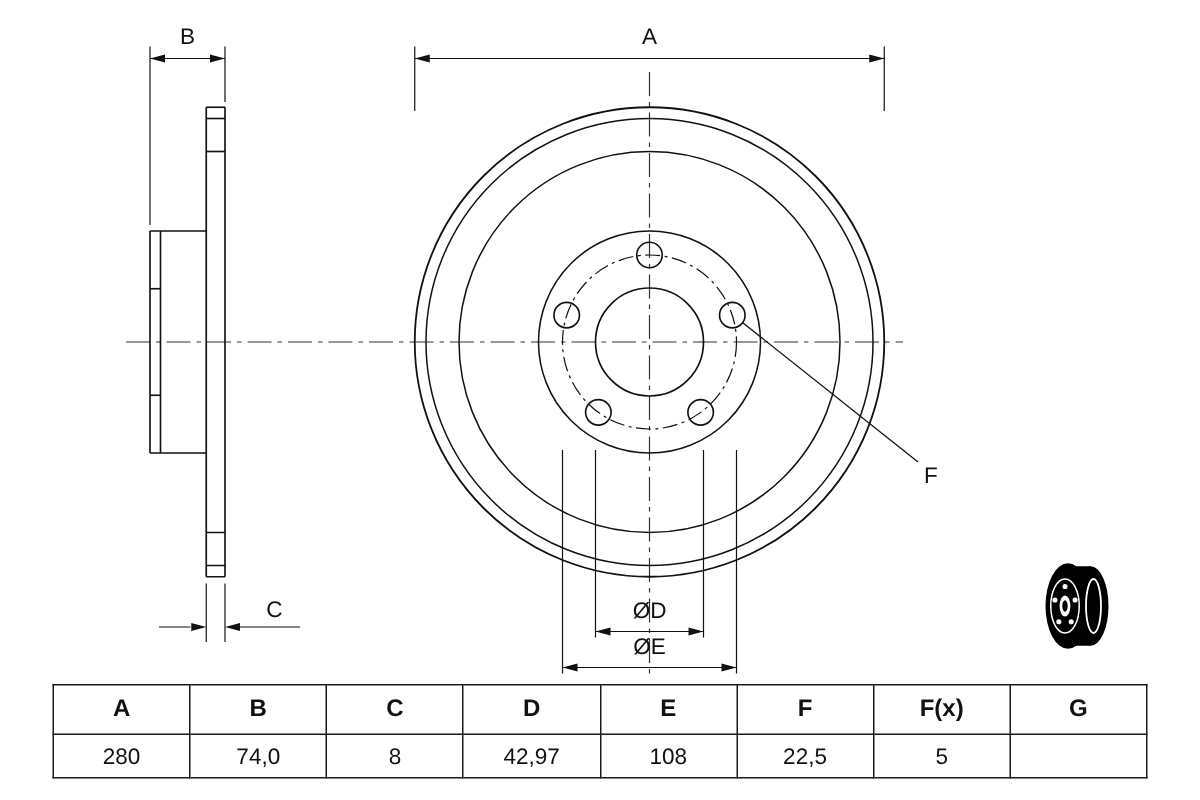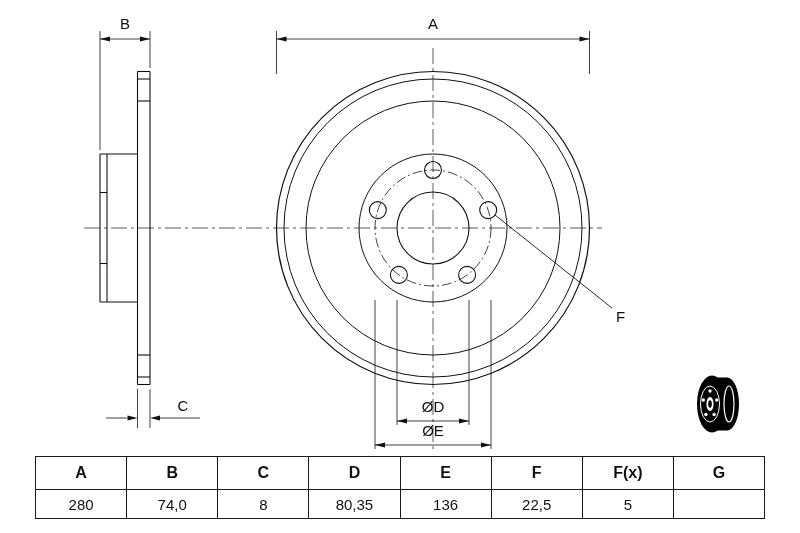--- a/index.html
+++ b/index.html
@@ -159,22 +159,22 @@
         <th>F</th>
         <th>F(x)</th>
         <th>G</th>
       </tr>
     </thead>
     <tbody>
       <tr>
         <td>280</td>
         <td>74,0</td>
         <td>8</td>
-        <td>80,35</td>
-        <td>136</td>
+        <td>42,97</td>
+        <td>108</td>
         <td>22,5</td>
         <td>5</td>
         <td></td>
       </tr>
     </tbody>
   </table>
 
 </div>
 
 </body></html>

